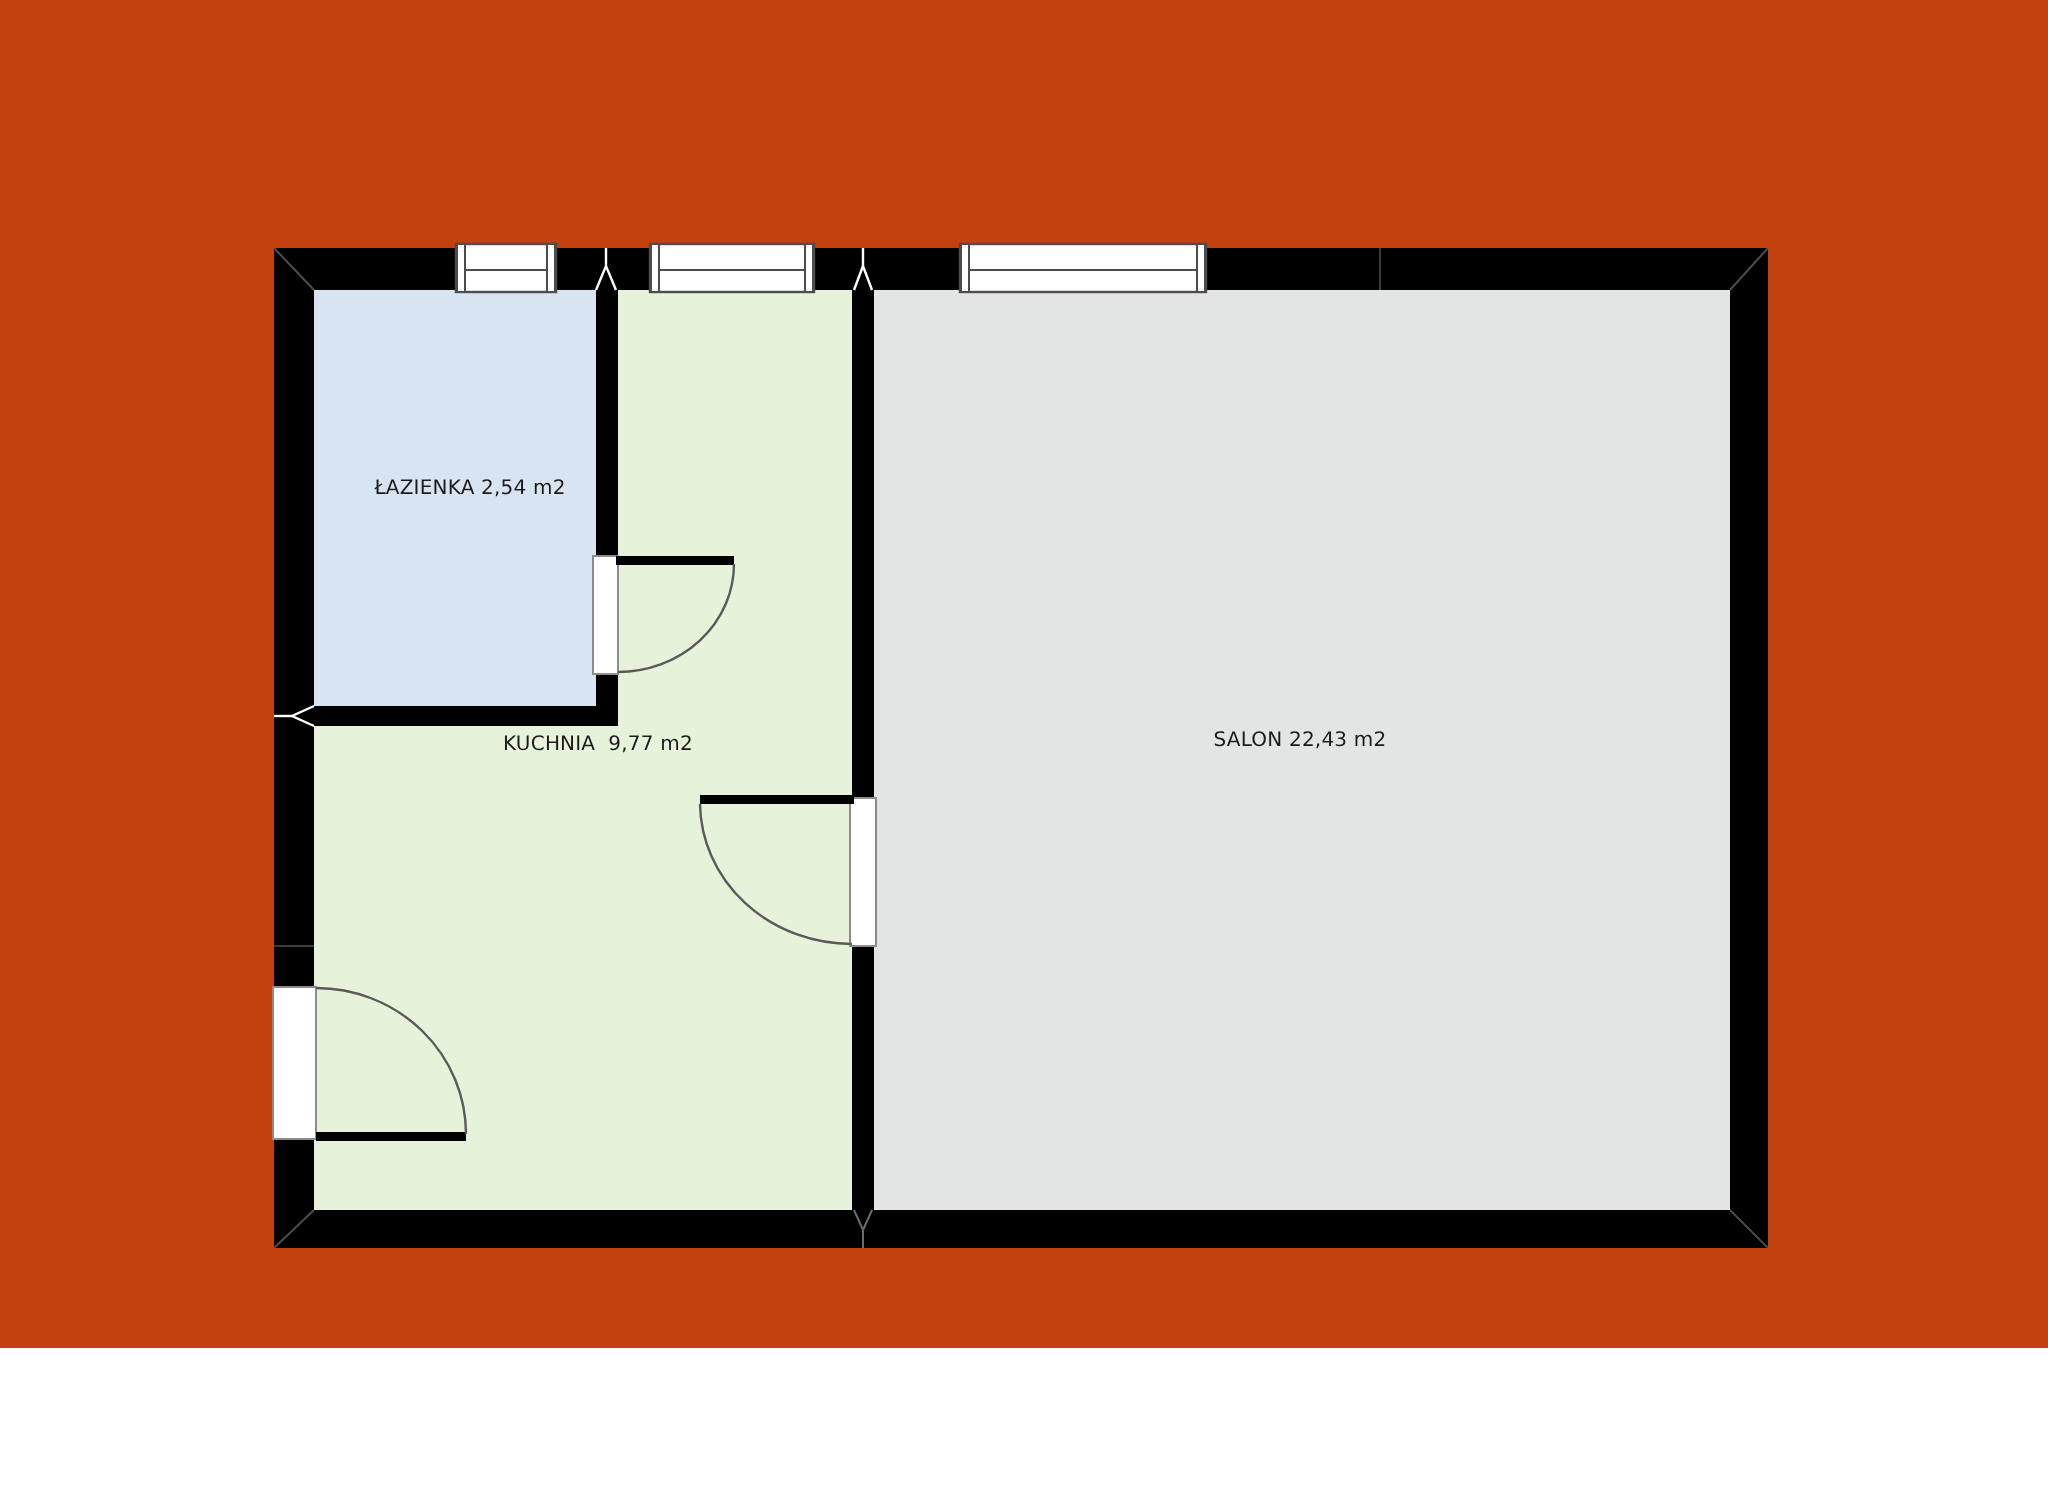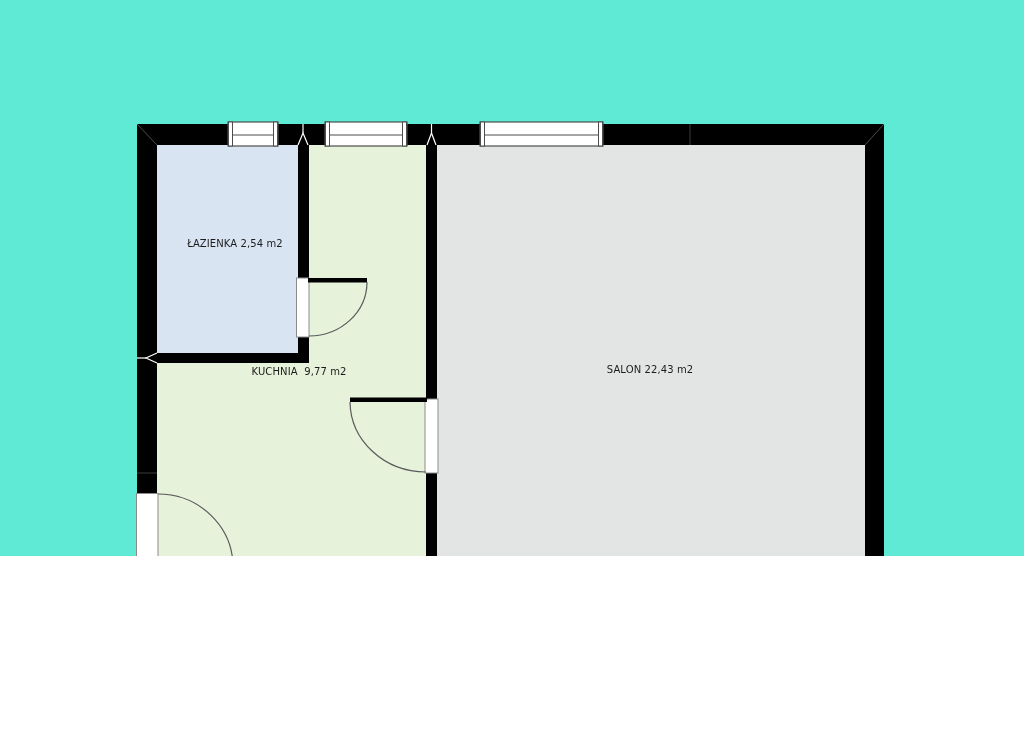--- a/index.html
+++ b/index.html
@@ -3,22 +3,22 @@
 <meta charset="utf-8">
 <style>
   html, body {
     margin: 0;
     padding: 0;
     background: #ffffff;
   }
   .canvas {
     position: relative;
     width: 1024px;
-    height: 556px;
-    background: #5eead4;
+    height: 674px;
+    background: #c2410c;
     overflow: hidden;
   }
   svg { display: block; }
   .room-label {
     font-family: "DejaVu Sans", "Liberation Sans", sans-serif;
     font-size: 10px;
     letter-spacing: 0.1px;
     text-anchor: middle;
     white-space: pre;
   }

